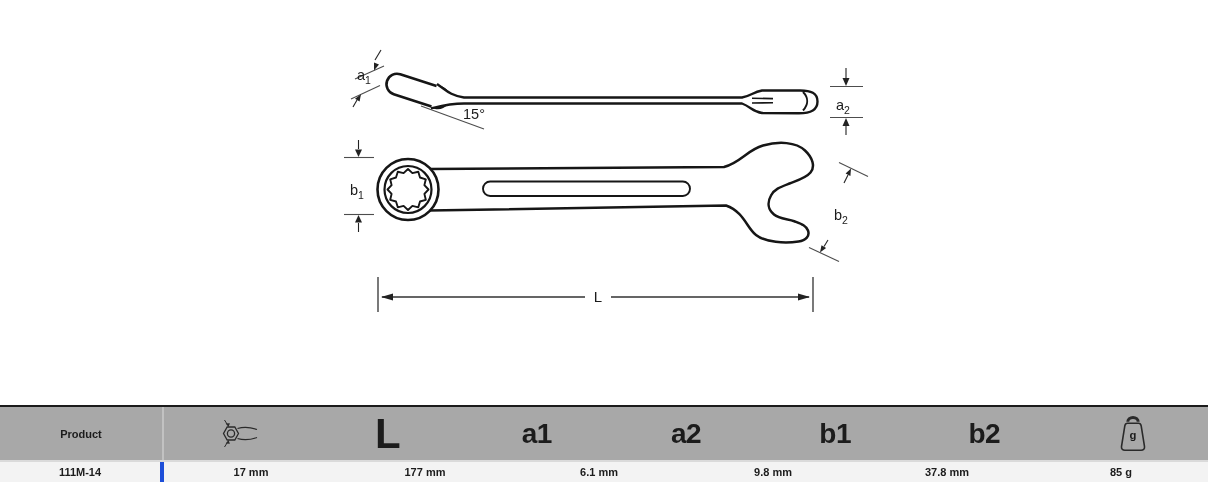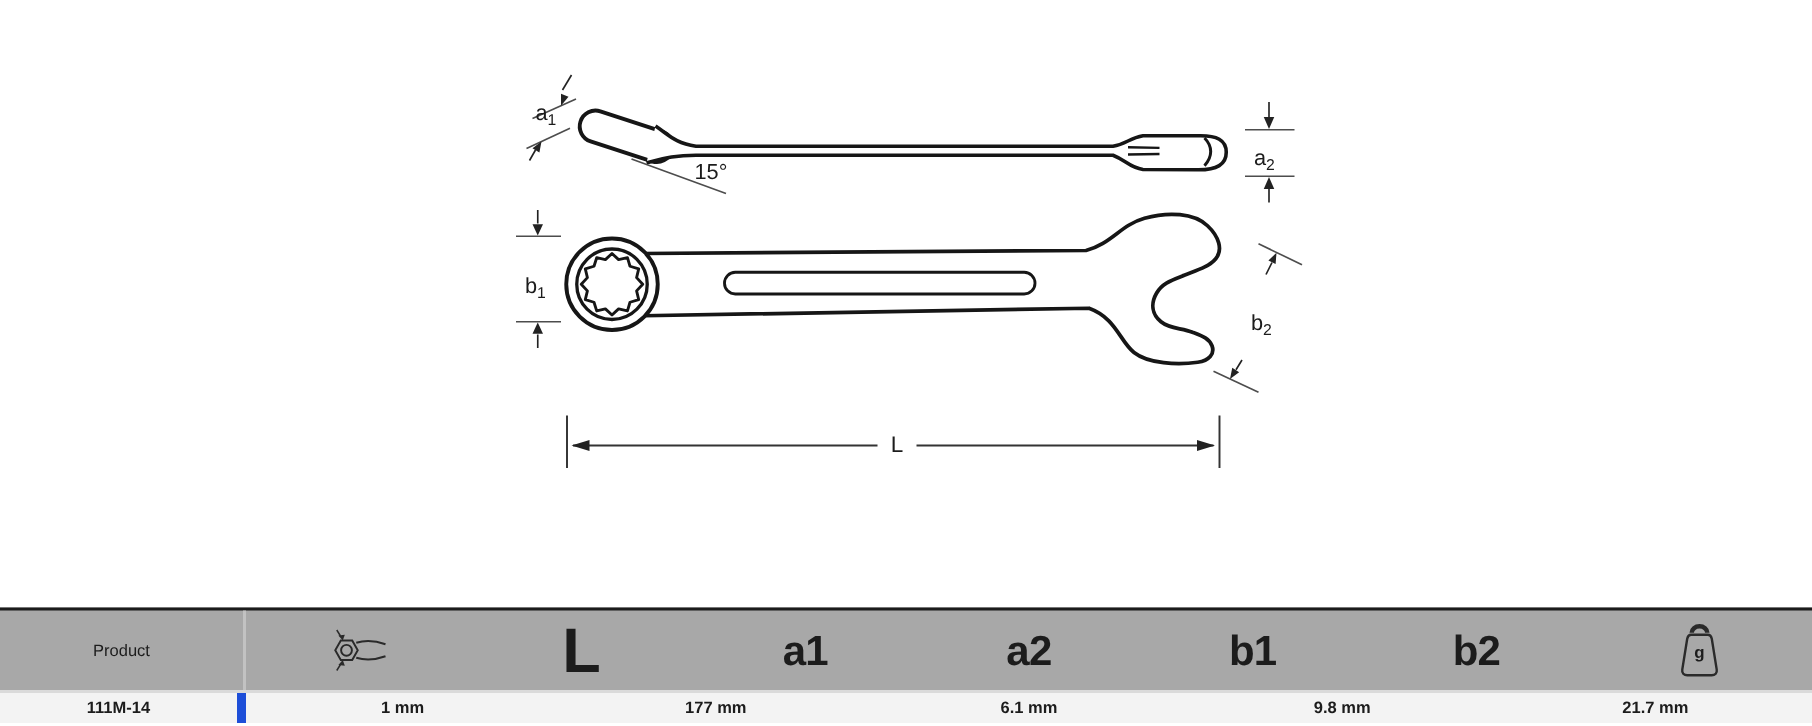--- a/index.html
+++ b/index.html
@@ -6,23 +6,23 @@
   .stage{position:relative;width:1208px;height:484px;background:#ffffff;overflow:hidden;
          font-family:"Liberation Sans",sans-serif;color:#1a1a1a;}
   .diagram-svg{position:absolute;left:0;top:0;}
   
   .spec-table{position:absolute;left:0;top:405px;width:1208px;}
   .spec-header{display:flex;height:55px;background:#a8a8a8;border-top:2px solid #1b1b1b;box-sizing:border-box;}
   .spec-row{display:flex;height:22px;background:#f3f3f3;border-top:2px solid #dadada;box-sizing:border-box;}
   .cell{display:flex;align-items:center;justify-content:center;box-sizing:border-box;}
   .col-product{width:164px;flex:none;}
   .spec-header .col-product{border-right:2px solid #c2c2c2;}
-  .spec-row   .col-product{border-right:6px solid #1d4ed8;text-align:right;}
+  .spec-row   .col-product{border-right:4px solid #1d4ed8;text-align:right;}
   .col{flex:1 1 0;}
-  .h-sm{font-size:11px;font-weight:normal;color:#1c1c1c;}
+  .h-sm{font-size:11px;font-weight:bold;color:#1c1c1c;}
   .h-lg{font-size:28px;font-weight:bold;color:#1c1c1c;letter-spacing:-0.5px;}
   .h-xl{font-size:42px;font-weight:bold;color:#1c1c1c;}
   .val{font-size:11px;font-weight:bold;color:#1c1c1c;}
   .icon-svg{display:block;}
 </style>
 </head>
 <body>
 
 <div class="stage">
 
@@ -149,21 +149,22 @@
         <svg class="icon-svg" width="32" height="38" viewBox="0 0 34 40">
           <path d="M11.5,7 A5.5,4.5 0 0 1 22.5,7" fill="none" stroke="#2a2a2a" stroke-width="3.2"></path>
           <path d="M11,8.5 L23,8.5 C24.5,8.5 25.3,9.5 25.7,11.3 L29.2,33.2 C29.6,35.7 28.1,37.2 25.6,37.2 L8.4,37.2 C5.9,37.2 4.4,35.7 4.8,33.2 L8.3,11.3 C8.7,9.5 9.5,8.5 11,8.5 Z" fill="none" stroke="#2a2a2a" stroke-width="1.7" stroke-linejoin="round"></path>
           <text x="17" y="25" text-anchor="middle" font-size="12" font-weight="bold" font-family="Liberation Sans, sans-serif" fill="#1c1c1c">g</text>
         </svg>
       </div>
     </div>
 
     <div class="spec-row">
       <div class="cell col-product val">111M-14</div>
-      <div class="cell col val">1 mm</div>
+      <div class="cell col val">17 mm</div>
       <div class="cell col val">177 mm</div>
       <div class="cell col val">6.1 mm</div>
       <div class="cell col val">9.8 mm</div>
-      <div class="cell col val">21.7 mm</div>
+      <div class="cell col val">37.8 mm</div>
+      <div class="cell col val">85 g</div>
     </div>
   </div>
 
 </div>
 
 </body></html>

